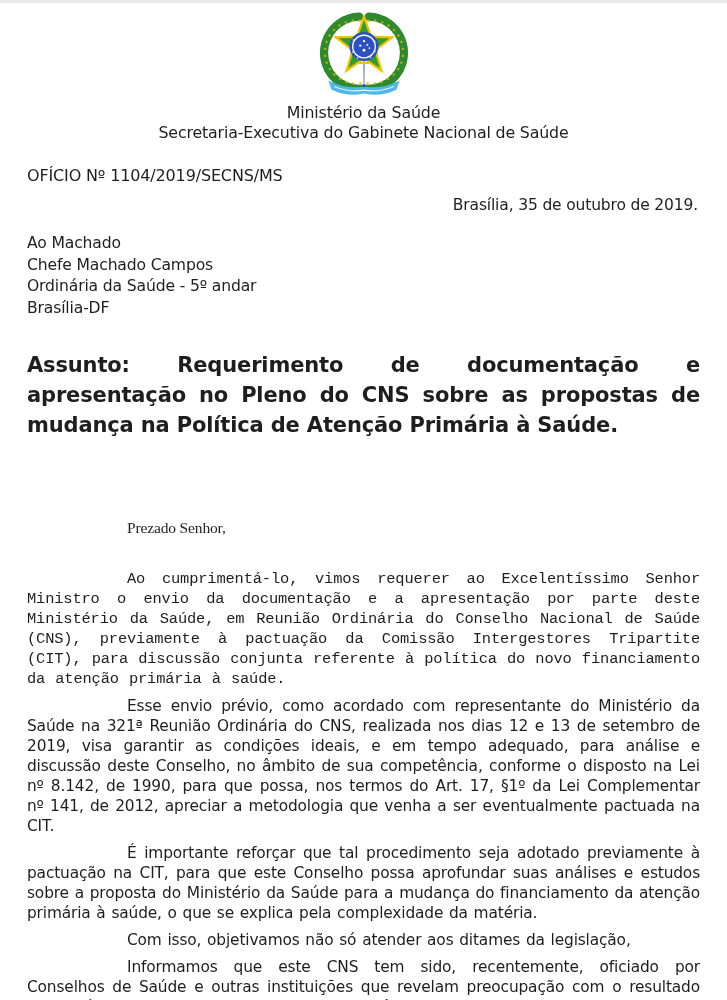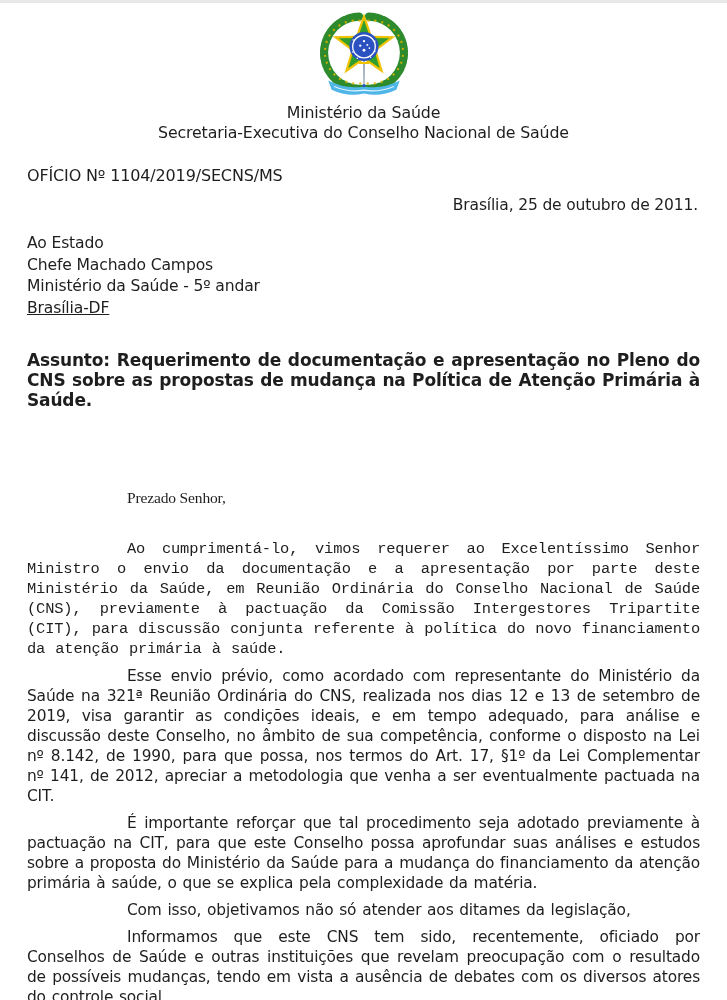--- a/index.html
+++ b/index.html
@@ -46,26 +46,26 @@
     font-size: 15.5px;
     line-height: 20px;
     padding-right: 2px;
   }
   .addressee {
     margin-top: 18px;
     font-size: 15.6px;
     line-height: 21.5px;
   }
   .addr-line { display: block; }
-  .addr-underline { text-decoration: underline; }
+  .addr-underline { }
   .subject {
     margin-top: 31px;
     font-weight: bold;
-    font-size: 17px;
-    line-height: 20px;
+    font-size: 21px;
+    line-height: 30px;
     text-align: justify;
   }
   .salutation {
     margin-top: 77px;
     margin-left: 100px;
     font-size: 15.5px;
     line-height: 21px;
     font-family: Liberation Serif, serif;
   }
   .body-text p {
@@ -116,30 +116,30 @@
         <circle cx="73" cy="37.5" r="0.9"></circle>
       </g>
 
       <path d="M17,85 Q38,96 60,92 Q82,96 103,85 L99,96 Q80,105 60,100.5 Q40,105 21,96 Z" fill="#4fb6e8"></path>
       <path d="M24,92 Q42,99.5 60,96.5 Q78,99.5 96,92" fill="none" stroke="#ffffff" stroke-width="1.3" opacity="0.85"></path>
       <circle cx="60" cy="91" r="2" fill="#2b52c0"></circle>
     </svg>
   </div>
 
   <div class="org-line">Ministério da Saúde</div>
-  <div class="org-line">Secretaria-Executiva do Conselho Nacional de Saúde</div>
+  <div class="org-line">Secretaria-Executiva do Gabinete Nacional de Saúde</div>
 
   <div class="ref-line">OFÍCIO Nº 1104/2019/SECNS/MS</div>
 
-  <div class="dateline">Brasília, 25 de outubro de 2011.</div>
+  <div class="dateline">Brasília, 35 de outubro de 2019.</div>
 
   <div class="addressee">
-    <span class="addr-line">Ao Estado</span>
+    <span class="addr-line">Ao Machado</span>
     <span class="addr-line">Chefe Machado Campos</span>
-    <span class="addr-line">Ministério da Saúde - 5º andar</span>
+    <span class="addr-line">Ordinária da Saúde - 5º andar</span>
     <span class="addr-line addr-underline">Brasília-DF</span>
   </div>
 
   <div class="subject">Assunto: Requerimento de documentação e apresentação no Pleno do CNS sobre as propostas de mudança na Política de Atenção Primária à Saúde.</div>
 
   <div class="salutation">Prezado Senhor,</div>
 
   <div class="body-text">
     <p class="first">Ao cumprimentá-lo, vimos requerer ao Excelentíssimo Senhor Ministro o envio da documentação e a apresentação por parte deste Ministério da Saúde, em Reunião Ordinária do Conselho Nacional de Saúde (CNS), previamente à pactuação da Comissão Intergestores Tripartite (CIT), para discussão conjunta referente à política do novo financiamento da atenção primária à saúde.</p>
     <p>Esse envio prévio, como acordado com representante do Ministério da Saúde na 321ª Reunião Ordinária do CNS, realizada nos dias 12 e 13 de setembro de 2019, visa garantir as condições ideais, e em tempo adequado, para análise e discussão deste Conselho, no âmbito de sua competência, conforme o disposto na Lei nº 8.142, de 1990, para que possa, nos termos do Art. 17, §1º da Lei Complementar nº 141, de 2012, apreciar a metodologia que venha a ser eventualmente pactuada na CIT.</p>

